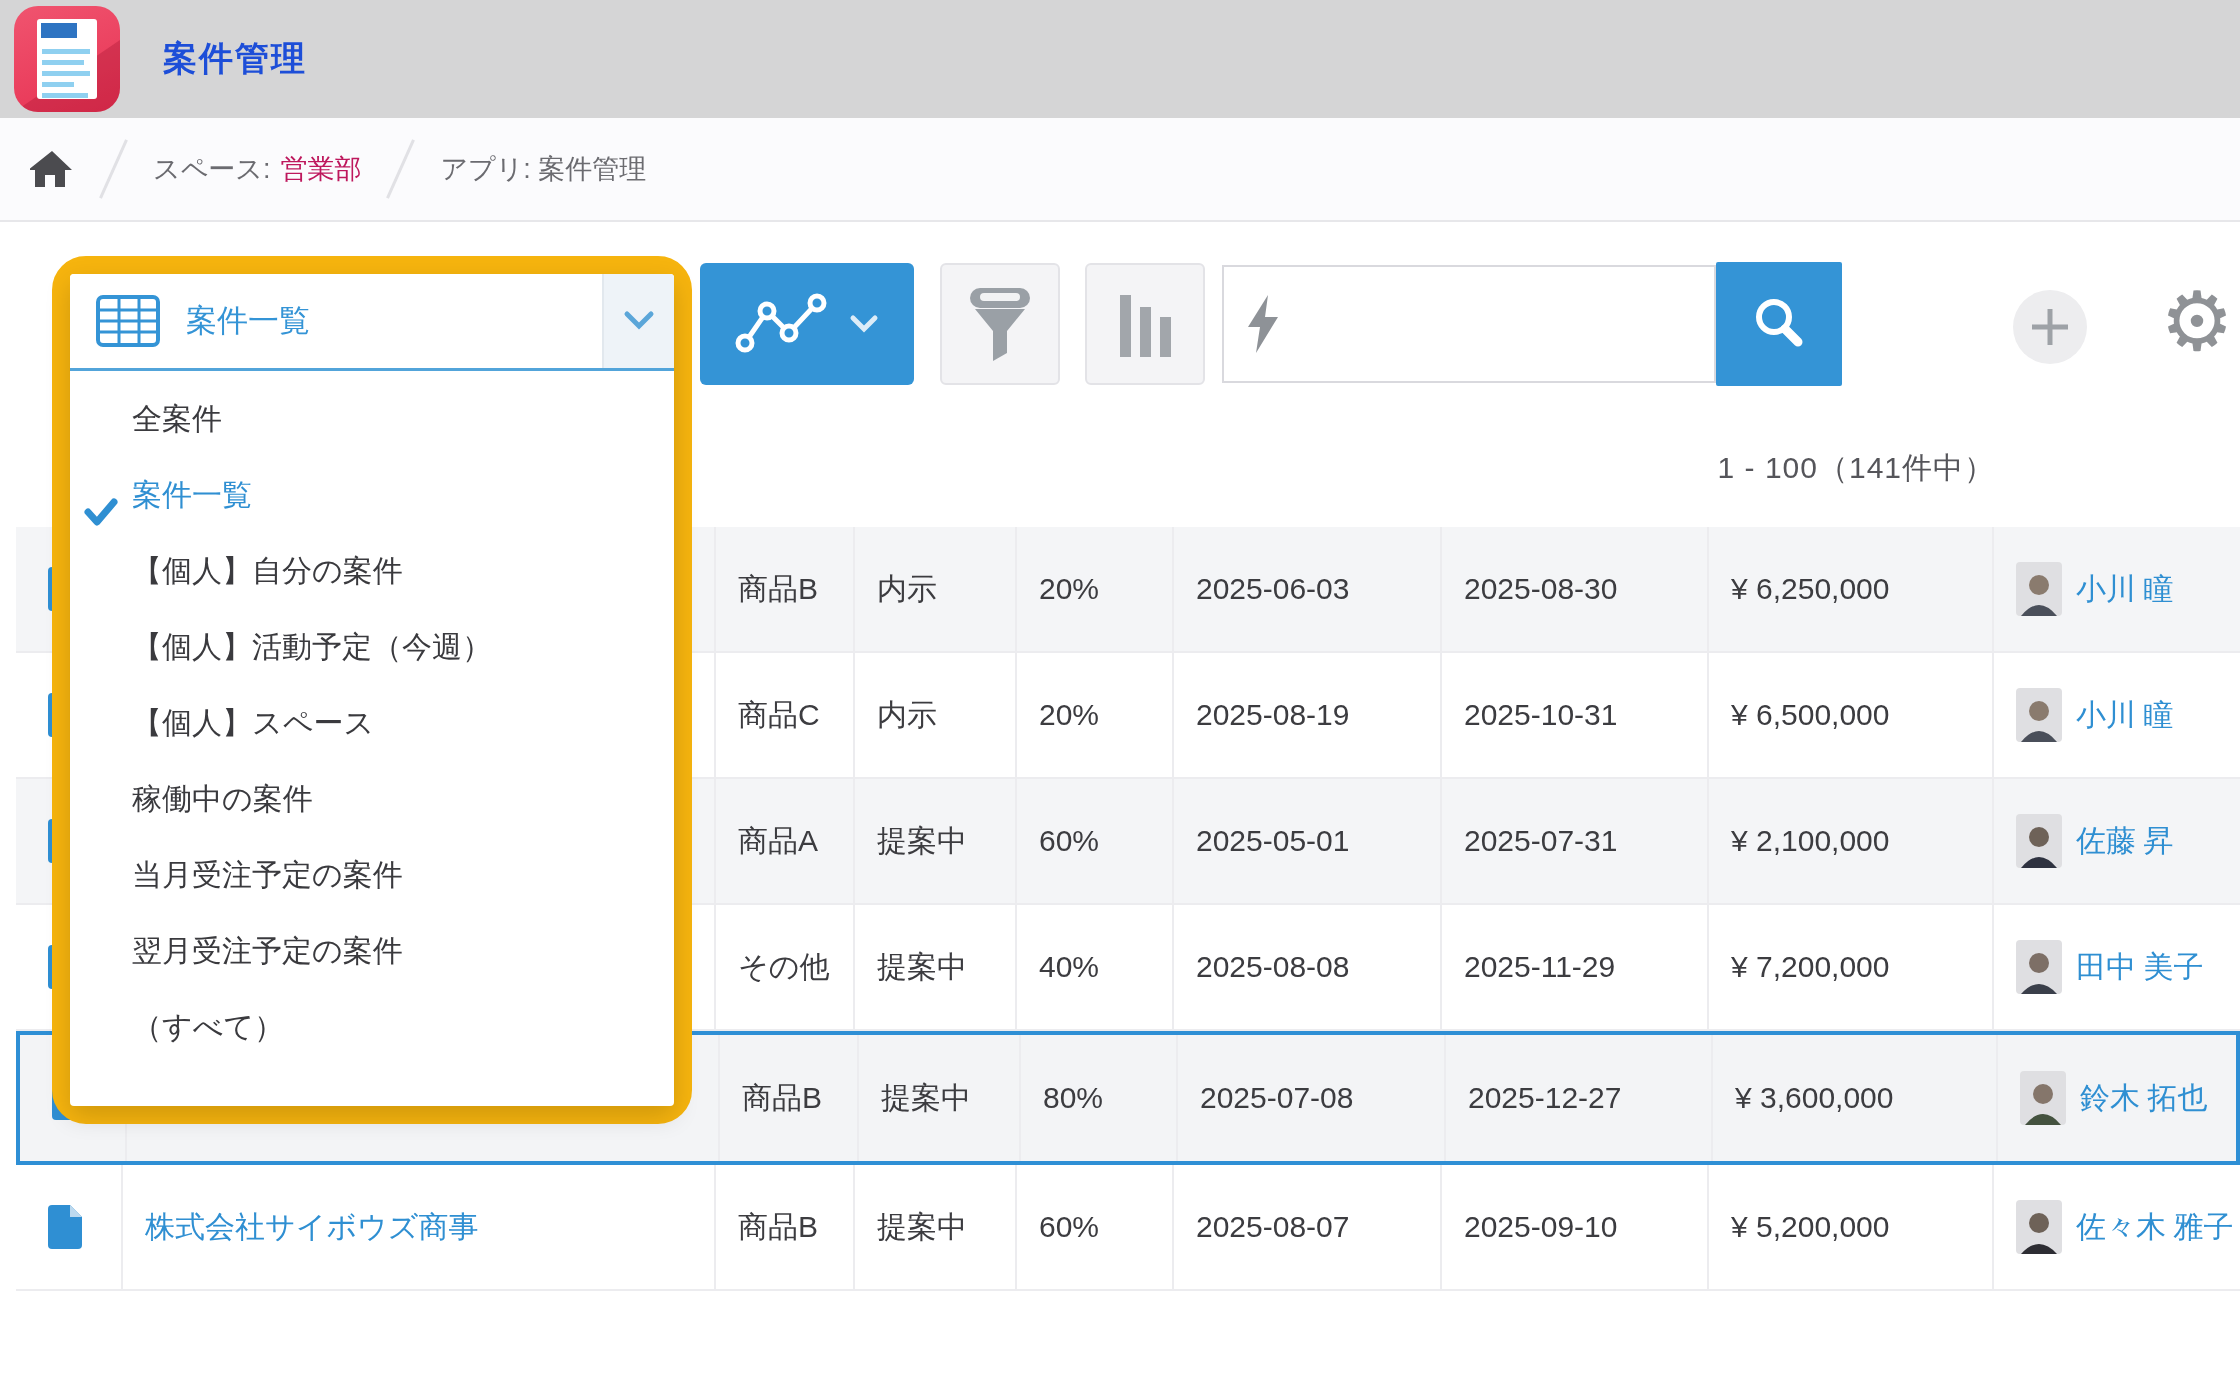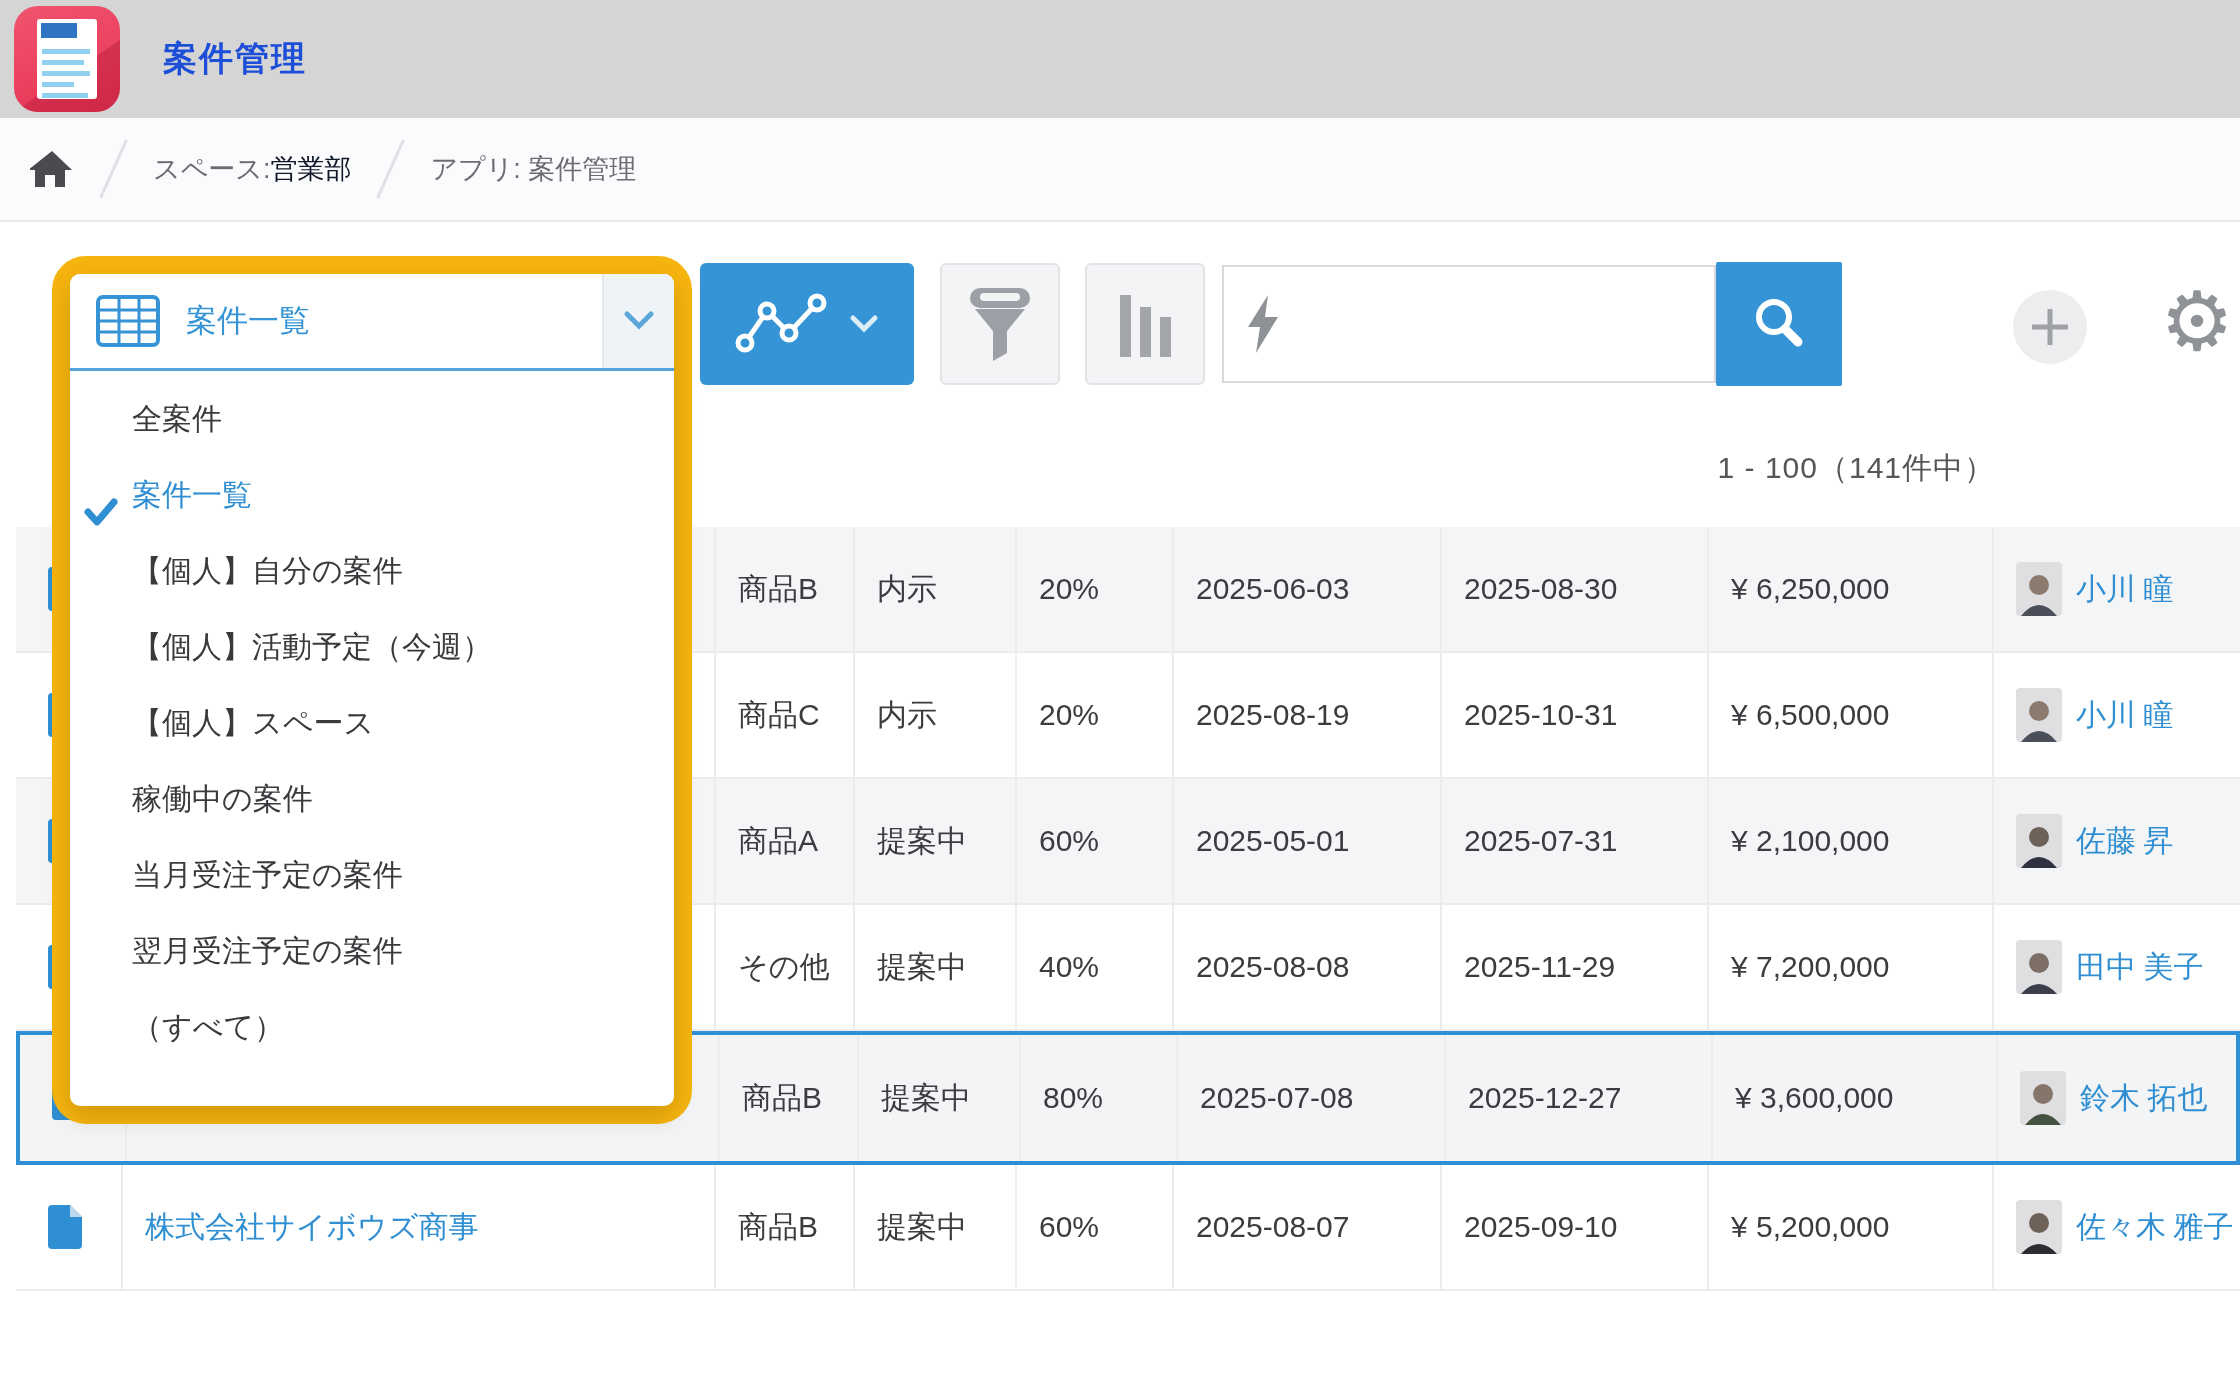--- a/index.html
+++ b/index.html
@@ -18,21 +18,21 @@
   .app-icon .paper{position:absolute;left:23px;top:13px;width:60px;height:80px;background:#ffffff;border-radius:3px;}
   .app-icon .bar{position:absolute;left:4px;top:4px;width:36px;height:15px;background:#2e74c2;}
   .app-icon .ln{position:absolute;left:5px;height:5px;background:#8fd0f0;}
   .app-title{position:absolute;left:163px;top:0;height:118px;display:flex;align-items:center;
     font-size:34px;font-weight:700;color:#1d4ed8;letter-spacing:2px;}
   
   .breadcrumb{position:absolute;left:0;top:118px;width:2240px;height:104px;background:#fbfbfd;
     border-bottom:2px solid #e7e7ea;display:flex;align-items:center;padding-left:30px;box-sizing:border-box;font-size:27px;}
   .crumb-sep{width:3px;height:64px;background:#e1e1e5;transform:rotate(24deg);margin:0 38px;}
   .crumb-gray{color:#6b6b70;}
-  .crumb-link{color:#0f172a;text-decoration:none;cursor:pointer;}
+  .crumb-link{color:#be185d;text-decoration:none;margin-left:10px;cursor:pointer;}
   
   .btn-blue{position:absolute;background:#3494d6;border-radius:6px;display:flex;align-items:center;justify-content:center;cursor:pointer;}
   .chart-btn{left:700px;top:263px;width:214px;height:122px;gap:18px;}
   .sq-btn{position:absolute;top:263px;width:120px;height:122px;background:#f4f4f6;border:2px solid #e3e3e7;
     border-radius:6px;box-sizing:border-box;display:flex;align-items:center;justify-content:center;cursor:pointer;}
   .filter-btn{left:940px;}
   .graph-btn{left:1085px;}
   .search-box{position:absolute;left:1222px;top:265px;width:494px;height:118px;background:#ffffff;
     border:2px solid #d9d9de;box-sizing:border-box;display:flex;align-items:center;padding-left:20px;}
   .search-box input{border:none;outline:none;font-size:28px;flex:1;margin-left:16px;font-family:inherit;background:transparent;}
@@ -56,21 +56,21 @@
   .cell:last-child{border-right:none;}
   .thead .cell{color:#5a5a5e;font-size:29px;}
   .icon-cell{padding-left:32px;}
   .cell a{color:#2f8fd2;text-decoration:none;cursor:pointer;overflow:hidden;white-space:nowrap;font-family:Liberation Serif, serif;}
   .avatar{width:46px;height:54px;border-radius:4px;background:#dfdfe2;margin-right:14px;flex:0 0 auto;
     display:flex;align-items:flex-end;justify-content:center;overflow:hidden;}
   
   .highlight-ring{position:absolute;left:52px;top:256px;width:640px;height:868px;box-sizing:border-box;
     border:18px solid #f6b40e;border-radius:34px;z-index:20;background:transparent;}
   .view-panel{position:absolute;left:0;top:0;width:604px;height:832px;background:#ffffff;
-    border-radius:10px;box-shadow:0 10px 26px rgba(0,0,0,.16);overflow:hidden;}
+    border-radius:4px;box-shadow:0 10px 26px rgba(0,0,0,.16);overflow:hidden;}
   .view-button{height:94px;display:flex;align-items:center;cursor:pointer;background:#ffffff;}
   .view-button .vlabel{margin-left:26px;font-size:31px;color:#3494d6;}
   .view-chevron{margin-left:auto;width:70px;height:94px;background:#eef3f8;border-left:2px solid #e2e8ee;
     display:flex;align-items:center;justify-content:center;}
   .blue-rule{height:3px;background:#52a4da;}
   .menu{padding-top:28px;}
   .menu-item{position:relative;height:76px;display:flex;align-items:flex-start;padding-left:62px;
     font-size:30px;color:#3a3a3e;cursor:pointer;}
   .menu-item .check{position:absolute;left:14px;top:22px;display:none;}
   .menu-item.selected{color:#2f8fd2;}

